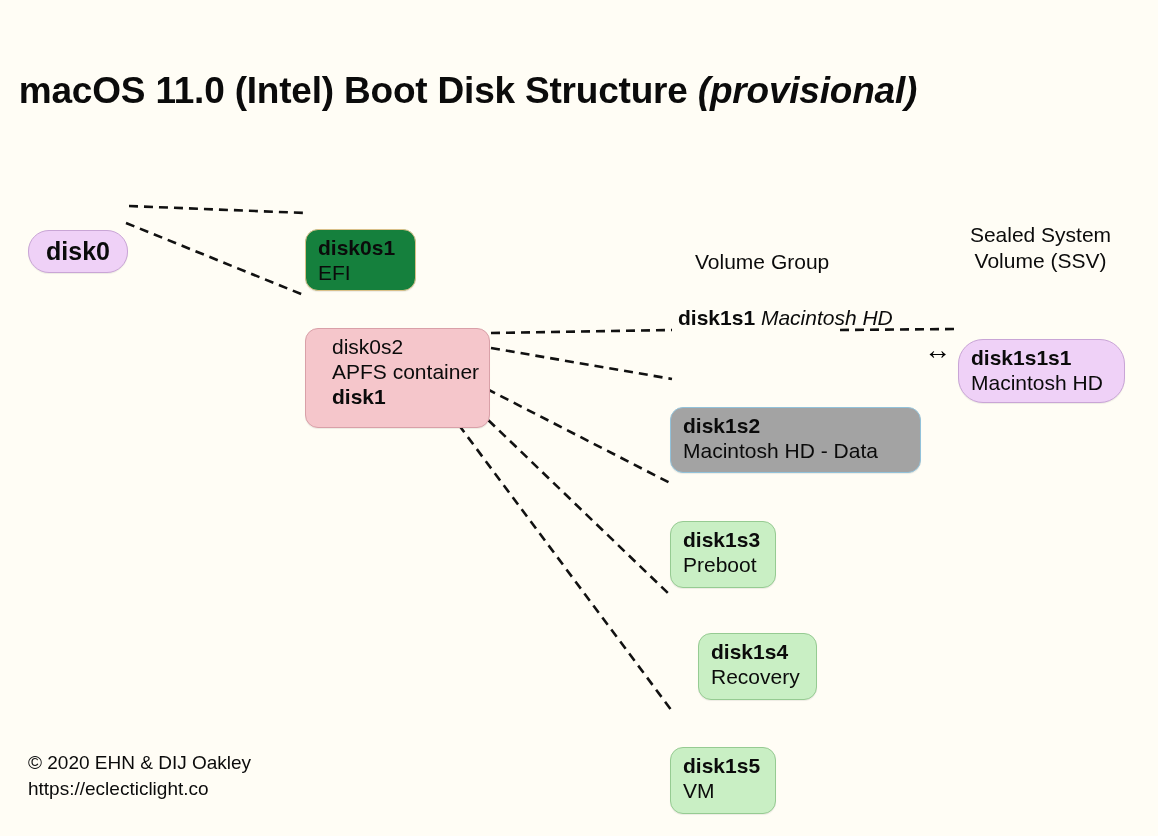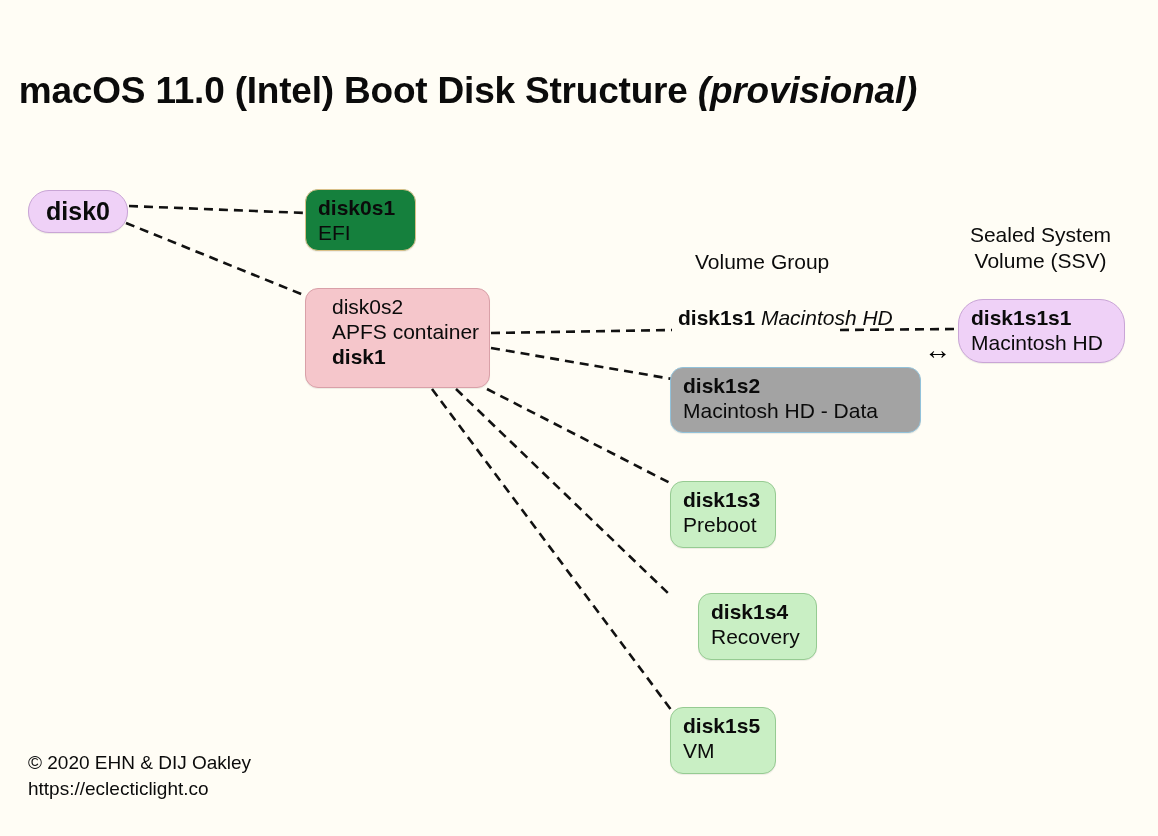--- a/index.html
+++ b/index.html
@@ -51,20 +51,21 @@
   
   .node {
     position: absolute;
     box-sizing: border-box;
     border-radius: 13px;
     border: 1.5px solid rgba(120,100,110,0.40);
     padding: 6px 12px 8px 12px;
     line-height: 1.18;
     font-size: 21px;
     box-shadow: 0 1px 1px rgba(0,0,0,0.07);
+    margin-top: 40px;
   }
   .node .l1 { display: block; white-space: nowrap; }
   .node .l2 { display: block; white-space: nowrap; }
   .node .l3 { display: block; white-space: nowrap; }
   .b  { font-weight: bold; }
   .it { font-style: italic; }
 
   .fill-purple { background: #EFD1F7; border-color: #C9A5D6; border-radius: 25px; }
   .fill-yellow { background: #15803d; border-color: #D9C089; }
   .fill-pink   { background: #F5C6CB; border-color: #D9A0A8; }

